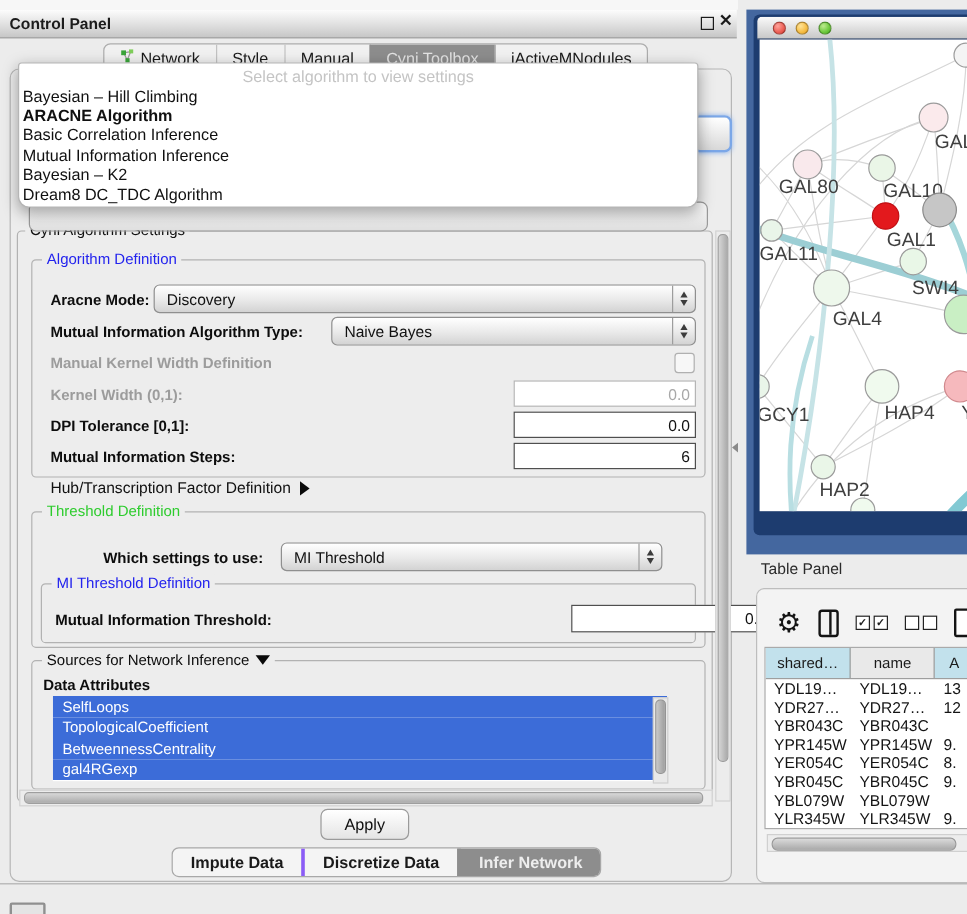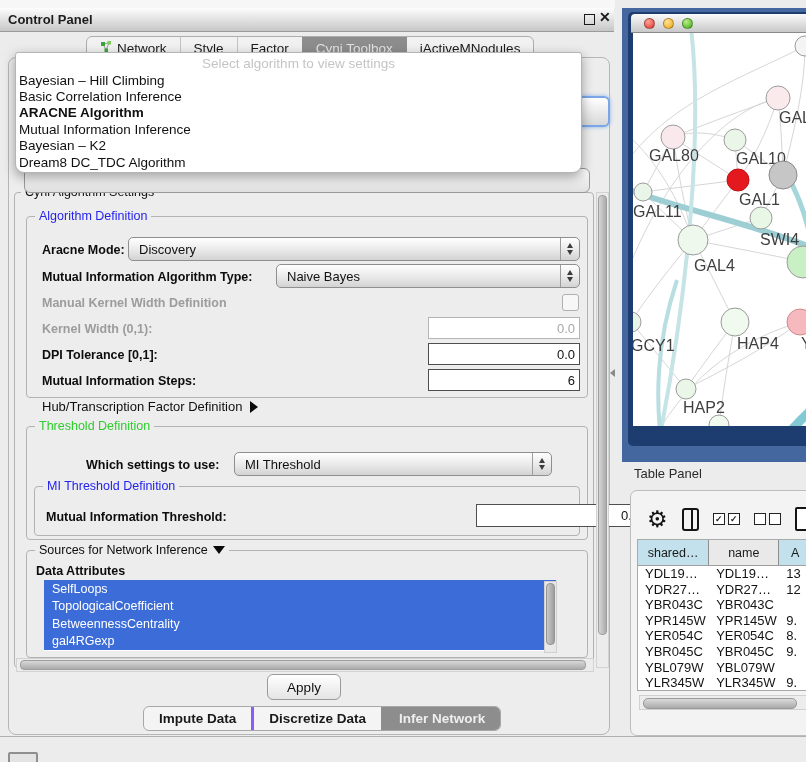--- a/index.html
+++ b/index.html
@@ -171,39 +171,39 @@
             <rect x="1" y="1" width="4" height="4" fill="#3aa53a"></rect>
             <rect x="7.5" y="0" width="3.5" height="3.5" fill="#7fce5a"></rect>
             <rect x="4.5" y="7.5" width="3.5" height="3.5" fill="#3aa53a"></rect>
           </svg></span>
         <span>Network</span>
       </div>
       <div class="tab">
         <span>Style</span>
       </div>
       <div class="tab">
-        <span>Factor</span>
+        <span>Manual</span>
       </div>
       <div class="tab sel">
         <span>Cyni Toolbox</span>
       </div>
       <div class="tab">
         <span>jActiveMNodules</span>
       </div>
     </div>
 
   <div class="abs combo-ghost-right"></div>
   <div class="abs combo-ghost-bottom"></div>
 
   <div class="abs popup">
     <div class="ph">Select algorithm to view settings</div>
     <div>
         <div class="dd-item">Bayesian – Hill Climbing</div>
+        <div class="dd-item hl">ARACNE Algorithm</div>
         <div class="dd-item">Basic Correlation Inference</div>
-        <div class="dd-item hl">ARACNE Algorithm</div>
         <div class="dd-item">Mutual Information Inference</div>
         <div class="dd-item">Bayesian – K2</div>
         <div class="dd-item">Dream8 DC_TDC Algorithm</div>
       </div>
   </div>
 
   <div class="abs group" style="left:14px;top:192px;width:578px;height:474px;">
     <span class="legend" style="left:6px;">Cyni Algorithm Settings</span>
   </div>
 

